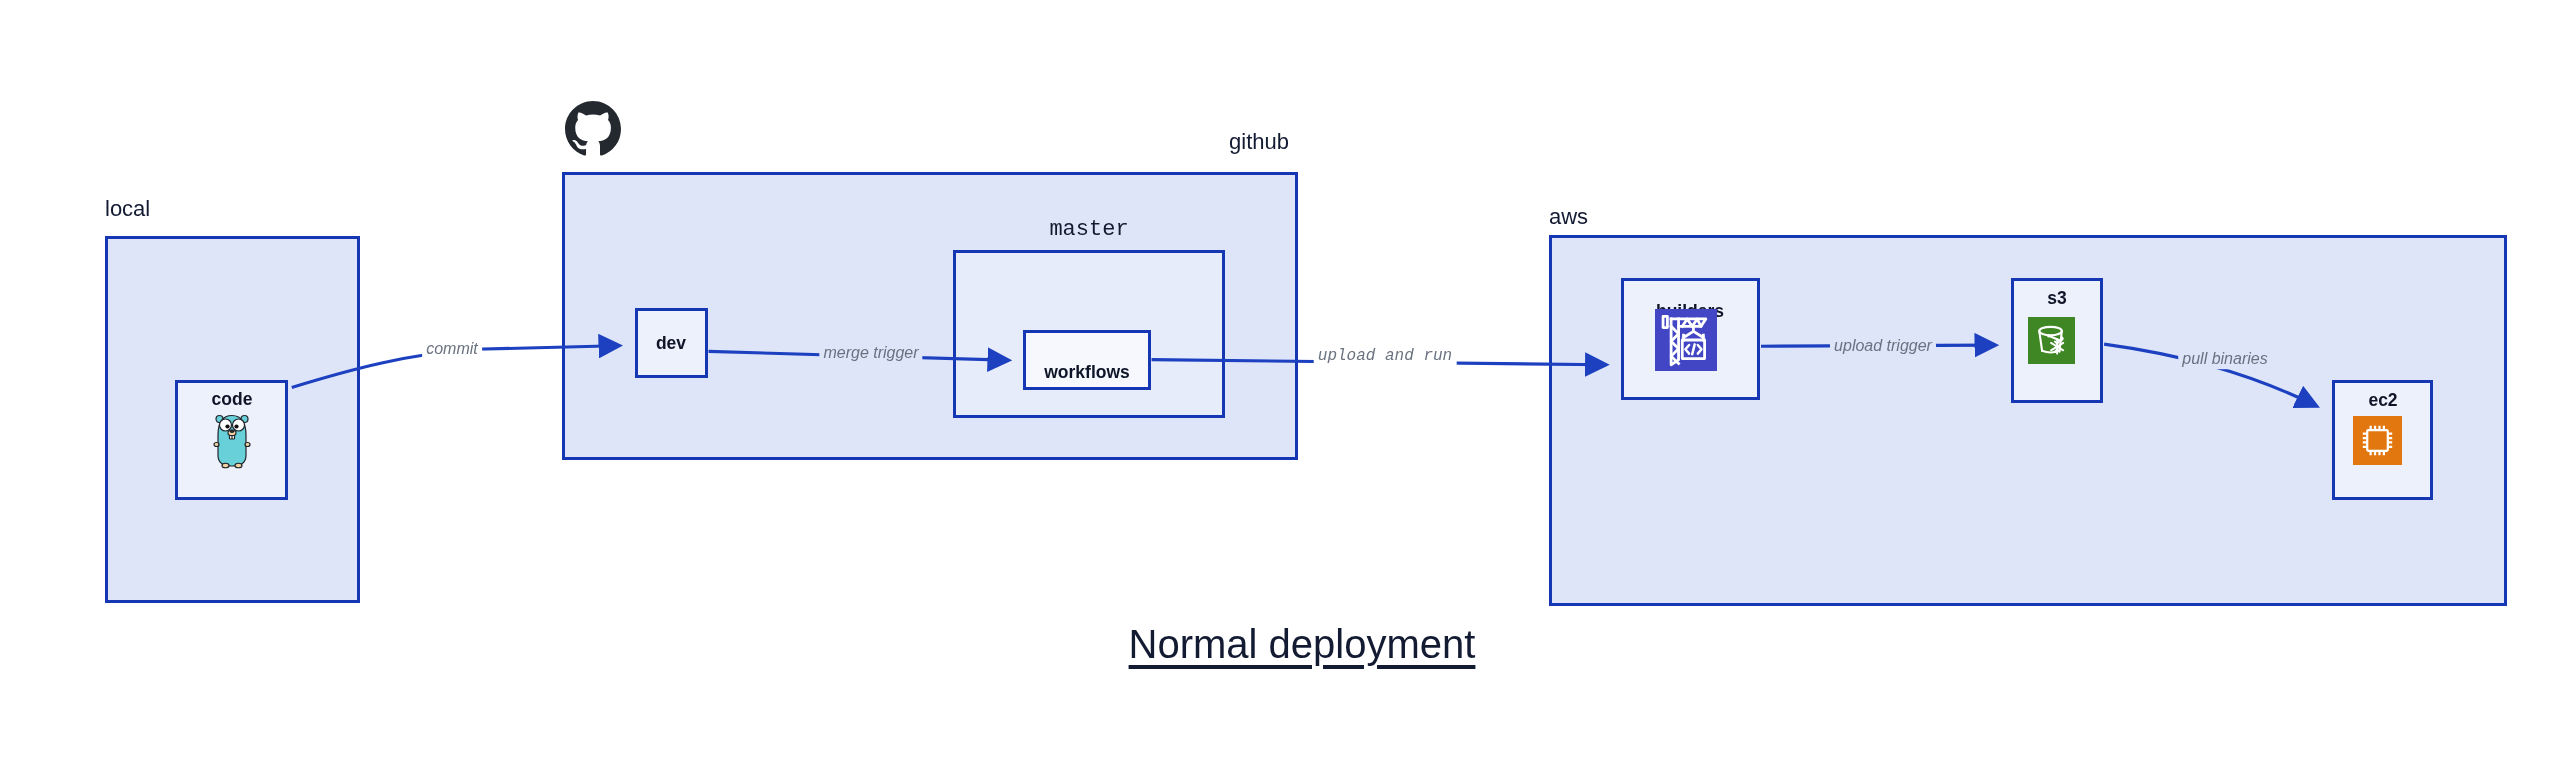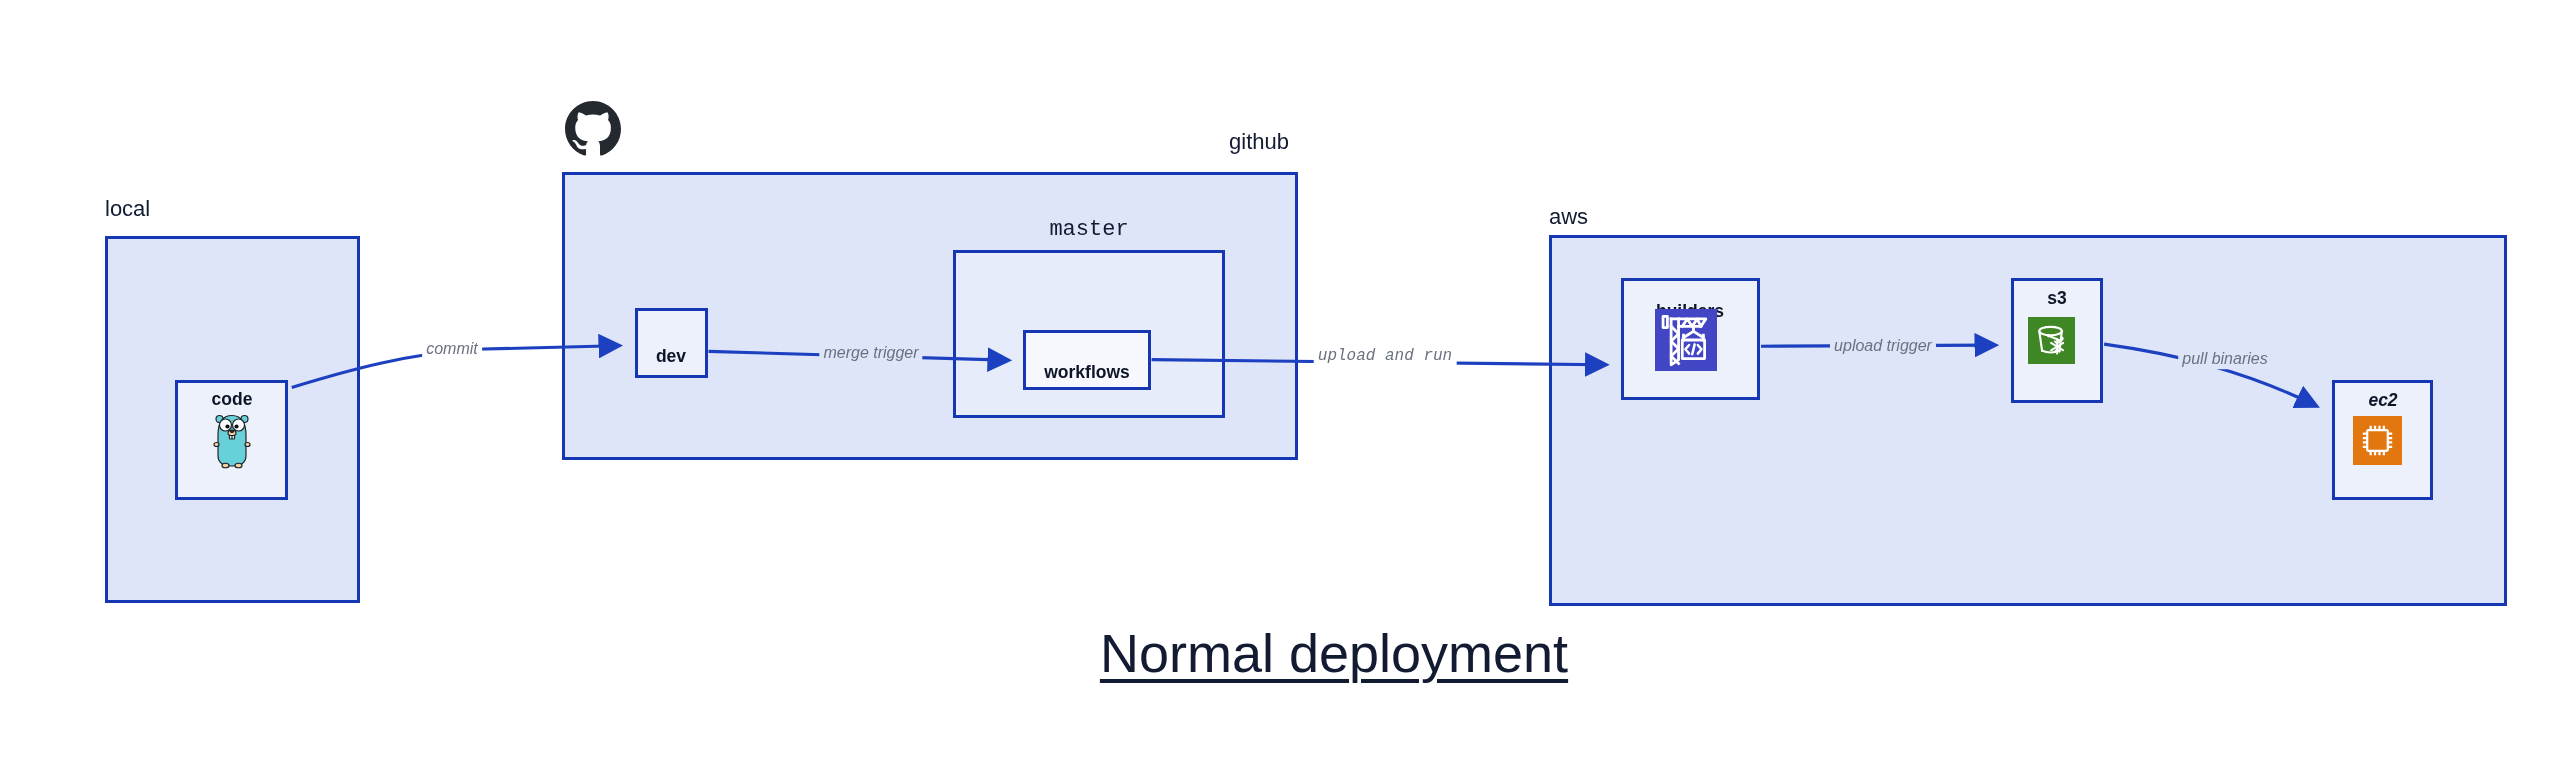--- a/index.html
+++ b/index.html
@@ -42,24 +42,23 @@
   }
   .bg-white{background:#ffffff;}
   .bg-container{background:var(--container-fill);}
   #edges-layer{
     position:absolute;left:0;top:0;width:2604px;height:781px;
     z-index:4;pointer-events:none;
   }
   .icon-wrap{position:absolute;z-index:5;}
   .diagram-title{
     position:absolute;left:1302px;top:622px;transform:translateX(-50%);
-    font-size:54px;color:var(--navy);white-space:nowrap;
+    font-size:40px;color:var(--navy);white-space:nowrap;
     text-decoration:underline;text-decoration-thickness:3.6px;text-underline-offset:7.2px;
     z-index:5;
-    margin-left:32px;
   }
 </style>
 </head>
 <body>
 
 <div class="container-box" style="left:105px;top:236px;width:255px;height:367px;"></div>
 <div class="container-box" style="left:562px;top:172px;width:736px;height:288px;"></div>
 <div class="container-box" style="left:953px;top:250px;width:272px;height:168px;background:#e7ecfa;z-index:2;"></div>
 <div class="container-box" style="left:1549px;top:235px;width:958px;height:371px;"></div>
 
@@ -69,25 +68,25 @@
 <div class="container-label" style="left:1549px;top:205px;width:958px;text-align:left;">aws</div>
 
 <div class="node-box" style="left:175px;top:380px;width:113px;height:120px;"></div>
 <div class="node-box" style="left:635px;top:308px;width:73px;height:70px;"></div>
 <div class="node-box inner-fill" style="left:1023px;top:330px;width:128px;height:60px;"></div>
 <div class="node-box" style="left:1621px;top:278px;width:139px;height:122px;"></div>
 <div class="node-box" style="left:2011px;top:278px;width:92px;height:125px;"></div>
 <div class="node-box" style="left:2332px;top:380px;width:101px;height:120px;"></div>
 
 <div class="node-label" style="left:232px;top:389px;">code</div>
-<div class="node-label" style="left:671px;top:333px;margin-top:13px;">dev</div>
+<div class="node-label" style="left:671px;top:333px;">dev</div>
 <div class="node-label" style="left:1087px;top:362px;">workflows</div>
 <div class="node-label" style="left:1690px;top:301px;">builders</div>
 <div class="node-label" style="left:2057px;top:288px;">s3</div>
-<div class="node-label" style="left:2383px;top:390px;font-style:italic;">ec2</div>
+<div class="node-label" style="left:2383px;top:390px;">ec2</div>
 
 <svg id="edges-layer" viewBox="0 0 5054 1516" xmlns="http://www.w3.org/2000/svg">
   <defs>
     <marker id="arrowhead" viewBox="0 0 10 10" refX="7" refY="5" markerWidth="8" markerHeight="8" orient="auto">
       <path d="M0,0 L10,5 L0,10 Z" fill="#1c40c0"></path>
     </marker>
   </defs>
   <g stroke="#1c40c0" stroke-width="6" fill="none">
     <path d="M 566 752 C 690 714, 790 688, 920 678 L 1195 671" marker-end="url(#arrowhead)"></path>
     <path d="M 1375 682 L 1950 699" marker-end="url(#arrowhead)"></path>

